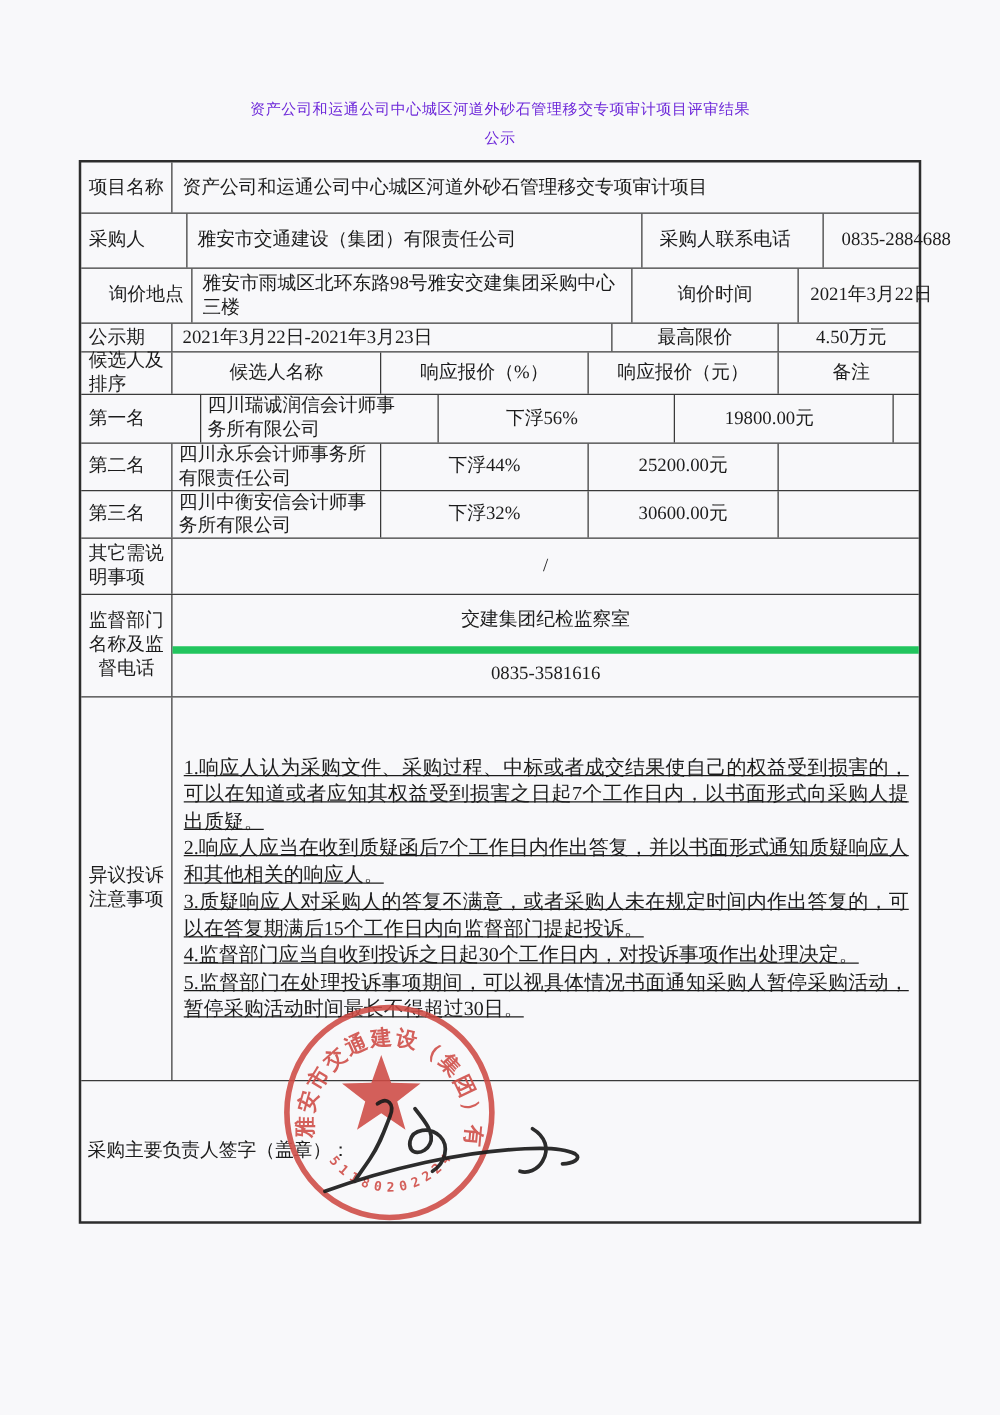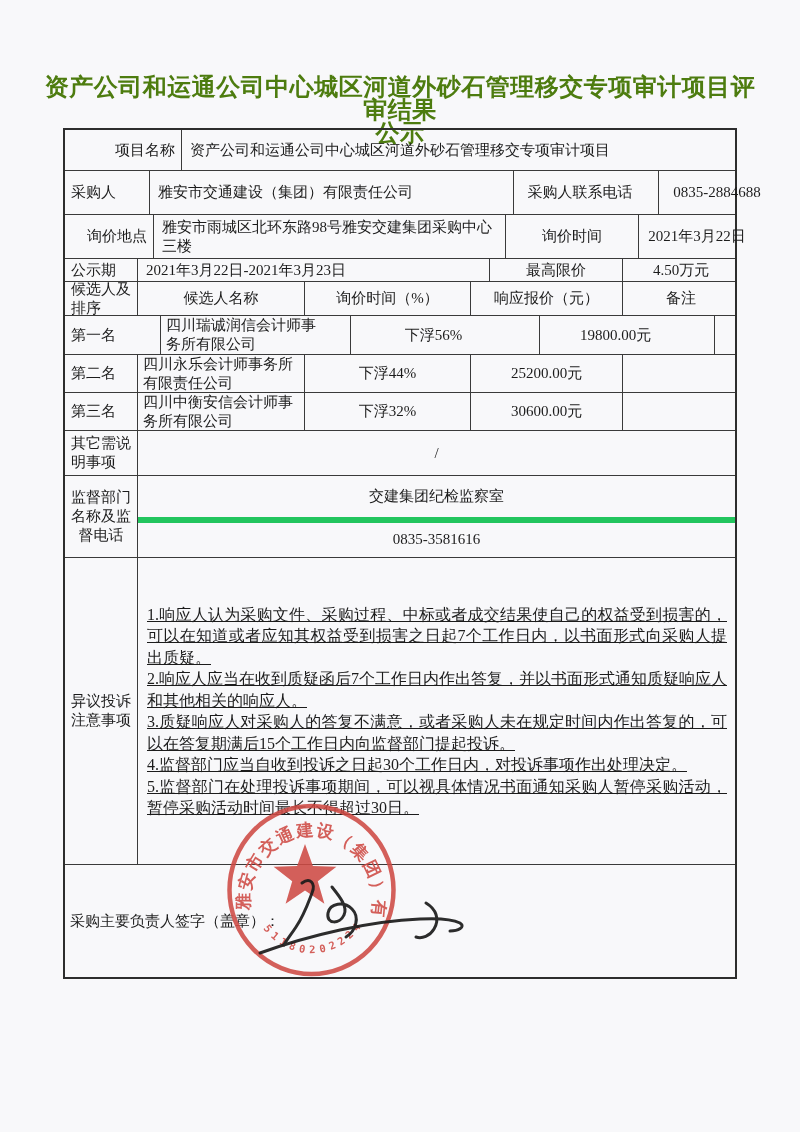--- a/index.html
+++ b/index.html
@@ -5,22 +5,22 @@
   * { margin:0; padding:0; box-sizing:border-box; }
   html,body { background:#e9e9ec; }
   body { font-family:"Liberation Serif","DejaVu Serif",serif; color:#1c1c1c; }
   #page {
     position:relative; width:800px; height:1132px; margin:0 auto;
     background:#f8f8fa; overflow:hidden;
   }
   
   .doc-title {
     position:absolute; top:76px; left:40px; width:720px;
-    text-align:center; font-weight:bold; font-size:24px; line-height:23px;
-    letter-spacing:0.5px; color:#4d7c0f;
+    text-align:center; font-weight:normal; font-size:12px; line-height:23px;
+    letter-spacing:0.5px; color:#6d28d9;
   }
   
   .doc-table {
     position:absolute; left:63px; top:128px; width:674px;
     border:2px solid #2d2d2d; background:transparent;
     font-size:15px; line-height:19px;
   }
   .row { display:flex; border-top:1px solid #3a3a3a; }
   .row:first-child { border-top:none; }
   .cell {
@@ -33,21 +33,21 @@
   .lab.ctr { justify-content:center; text-align:center; padding-left:2px; padding-right:2px; }
   .grow { flex:1 1 auto; }
   .w-c2 { flex:0 0 352px; }   
   .w-c3 { flex:0 0 133px; }   
   .w-val { flex:0 0 117px; }  
   .w-name { flex:0 0 167px; }
   .w-disc { flex:0 0 166px; }
   .w-price { flex:0 0 152px; }
   .center { justify-content:center; text-align:center; }
   .pl8 { padding-left:8px; }
-  .rh-r1 { height:40px;margin-left:44px; } .rh-r2 { height:44px;gap:12px; } .rh-r3 { height:44px;padding-left:16px; }
+  .rh-r1 { height:40px; } .rh-r2 { height:44px;gap:12px; } .rh-r3 { height:44px;padding-left:16px; }
   .rh-r4 { height:23px; } .rh-r5 { height:34px; }
   .rh-c1 { height:39px;gap:23px; } .rh-c2 { height:38px; } .rh-c3 { height:38px; }
   .rh-r9 { height:45px; } .rh-r10 { height:82px; }
   .rh-r11 { height:307px; } .rh-r12 { height:113px; }
   
   .subcol { flex-direction:column; align-items:stretch; padding:0; }
   .subrow { flex:1 1 50%; display:flex; align-items:center; justify-content:center; text-align:center; }
   .subrow + .subrow { border-top:6px solid #22c55e; }
   
   .obj-cell { align-items:center; padding:0; }
@@ -92,21 +92,21 @@
     <div class="row rh-r4">
       <div class="cell lab">公示期</div>
       <div class="cell w-c2 pl8">2021年3月22日-2021年3月23日</div>
       <div class="cell w-c3 center">最高限价</div>
       <div class="cell w-val center grow">4.50万元</div>
     </div>
 
     <div class="row rh-r5">
       <div class="cell lab">候选人及排序</div>
       <div class="cell w-name center">候选人名称</div>
-      <div class="cell w-disc center">询价时间（%）</div>
+      <div class="cell w-disc center">响应报价（%）</div>
       <div class="cell w-price center">响应报价（元）</div>
       <div class="cell w-val center grow">备注</div>
     </div>
 
     <div class="row rh-c1">
       <div class="cell lab">第一名</div>
       <div class="cell w-name">四川瑞诚润信会计师事务所有限公司</div>
       <div class="cell w-disc center">下浮56%</div>
       <div class="cell w-price center">19800.00元</div>
       <div class="cell w-val center grow"></div>

